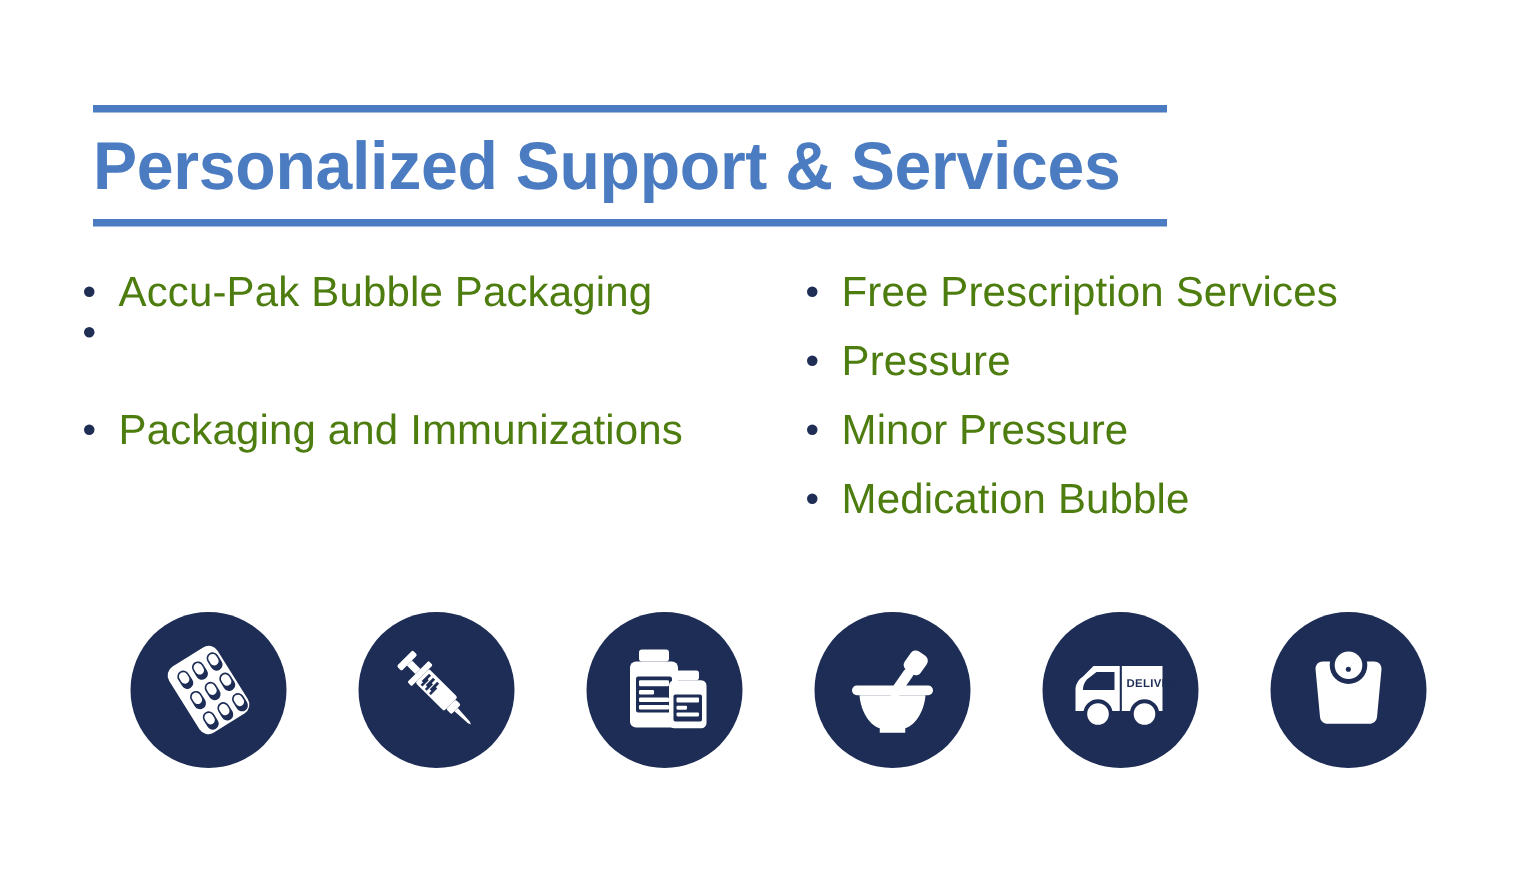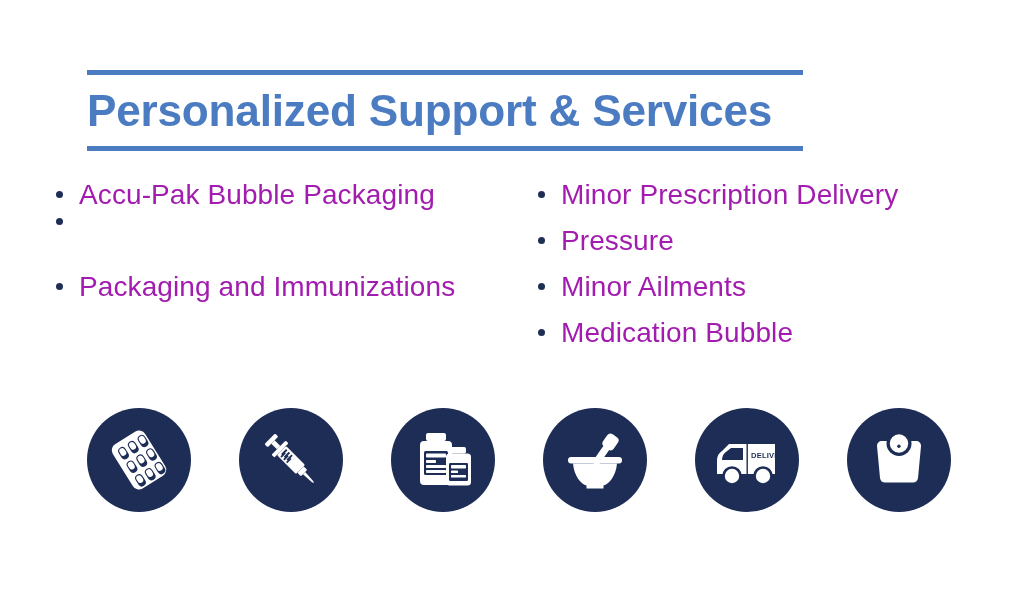--- a/index.html
+++ b/index.html
@@ -21,21 +21,20 @@
     inset: 0;
     background: #ffffff;
   }
 
   
   .title-block {
     position: absolute;
     left: 62px;
     top: 70px;
     width: 716px;
-    margin-left: 25px;
   }
   .rule {
     height: 5px;
     background: #4b7cc1;
     width: 100%;
   }
   .rule-top { margin-bottom: 3px; }
   .rule-bottom { margin-top: 2px; }
 
   .title-text {
@@ -77,21 +76,21 @@
     margin-right: 16px;
     flex: 0 0 auto;
     position: relative;
     top: -6px;
   }
   .bullet-label {
     font-family: "Liberation Sans", sans-serif;
     font-weight: 400;
     font-size: 28px;
     line-height: 34px;
-    color: #a21caf;
+    color: #4d7c0f;
     white-space: nowrap;
     letter-spacing: 0.1px;
   }
 
   
   .icon-row {
     position: absolute;
     left: 0;
     top: 408px;
     width: 1025px;
@@ -133,29 +132,29 @@
       </div>
       <div class="bullet-row">
         <span class="bullet-dot"></span>
         <span class="bullet-label">Packaging and Immunizations</span>
       </div>
     </div>
 
     <div class="col col-right">
       <div class="bullet-row">
         <span class="bullet-dot"></span>
-        <span class="bullet-label">Minor Prescription Delivery</span>
+        <span class="bullet-label">Free Prescription Services</span>
       </div>
       <div class="bullet-row">
         <span class="bullet-dot"></span>
         <span class="bullet-label">Pressure</span>
       </div>
       <div class="bullet-row">
         <span class="bullet-dot"></span>
-        <span class="bullet-label">Minor Ailments</span>
+        <span class="bullet-label">Minor Pressure</span>
       </div>
       <div class="bullet-row">
         <span class="bullet-dot"></span>
         <span class="bullet-label">Medication Bubble</span>
       </div>
     </div>
 
   </div>
 
   <div class="icon-row">

